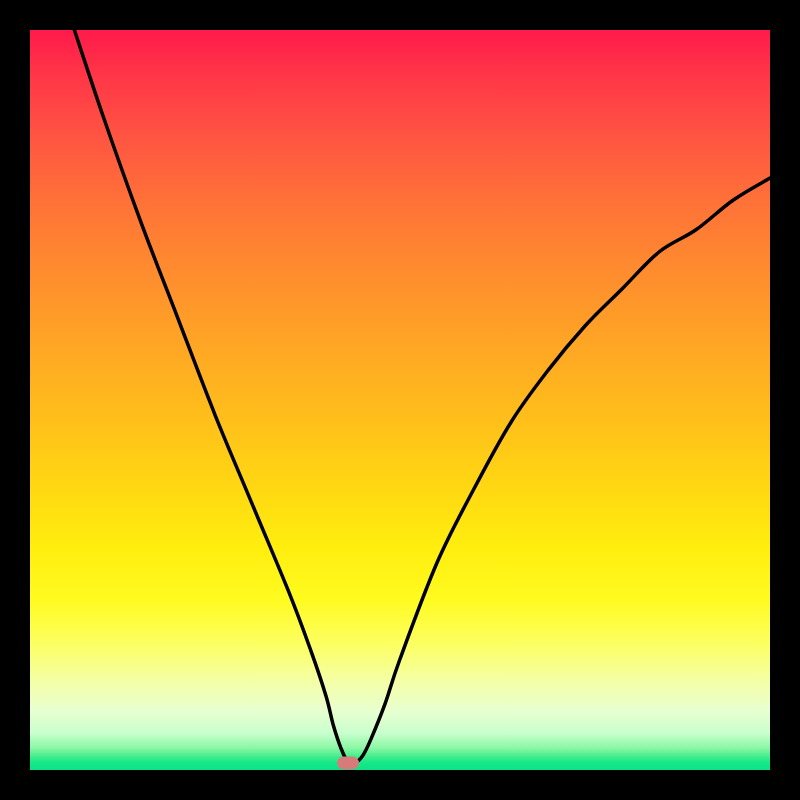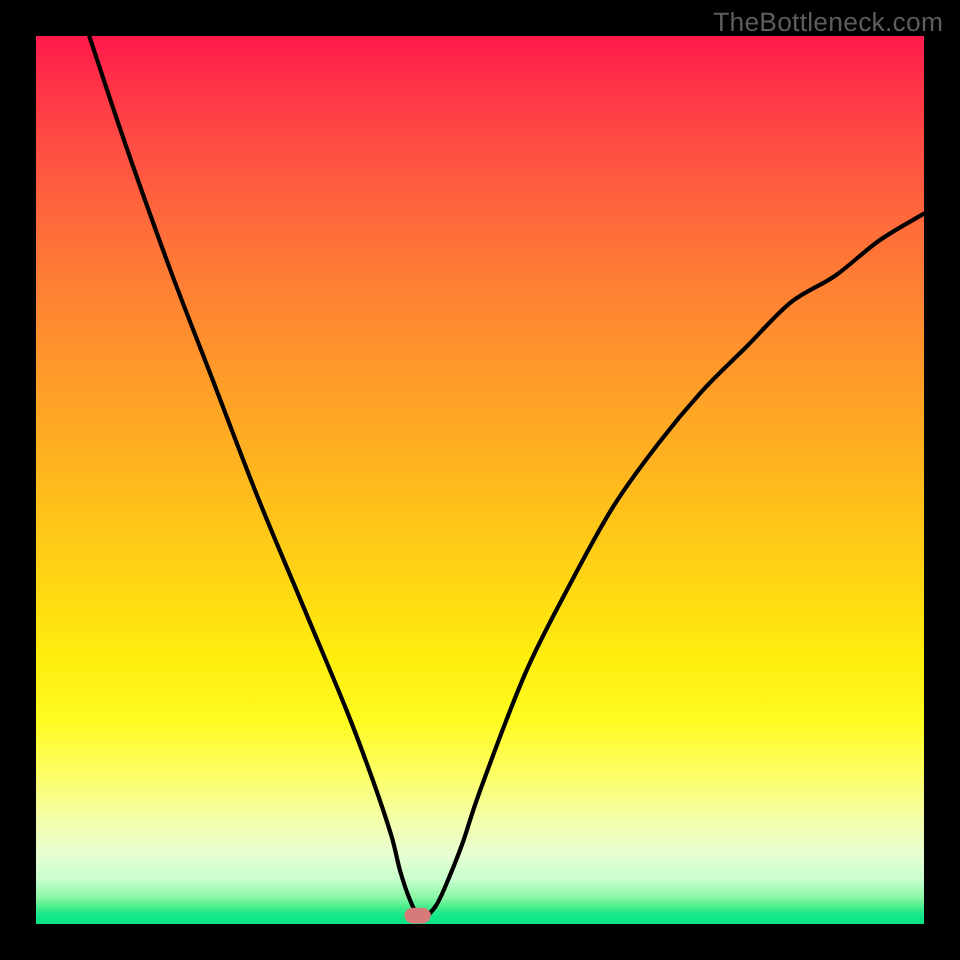--- a/index.html
+++ b/index.html
@@ -76,21 +76,20 @@
     background: #d77b7a;
     transform: translate(-50%, -50%);
     z-index: 3;
   }
 </style>
 </head>
 <body>
 
 <div class="frame">
 
-  <div class="watermark">TheBottleneck.com</div>
 
   <div class="plot-area">
     <div class="gradient"></div>
 
     <svg class="curve" viewBox="0 0 740 740" preserveAspectRatio="none">
       <path id="curve-path" fill="none" stroke="#000" stroke-width="3.5" stroke-linecap="round" stroke-linejoin="round" d="M 44.4 0.0 C 49.3 14.8, 62.9 56.7, 74.0 88.8 C 85.1 120.9, 98.7 159.1, 111.0 192.4 C 123.3 225.7, 135.7 256.5, 148.0 288.6 C 160.3 320.7, 172.7 354.0, 185.0 384.8 C 197.3 415.6, 209.7 444.0, 222.0 473.6 C 234.3 503.2, 249.1 537.7, 259.0 562.4 C 268.9 587.1, 275.0 604.3, 281.2 621.6 C 287.4 638.9, 292.3 653.7, 296.0 666.0 C 299.7 678.3, 300.9 687.0, 303.4 695.6 C 305.9 704.2, 308.3 711.6, 310.8 717.8 C 313.3 724.0, 315.7 730.1, 318.2 732.6 C 320.7 735.1, 323.1 733.8, 325.6 732.6 C 328.1 731.4, 330.5 728.9, 333.0 725.2 C 335.5 721.5, 336.7 719.0, 340.4 710.4 C 344.1 701.8, 350.3 687.0, 355.2 673.4 C 360.1 659.8, 361.4 652.4, 370.0 629.0 C 378.6 605.6, 394.7 561.2, 407.0 532.8 C 419.3 504.4, 431.7 482.2, 444.0 458.8 C 456.3 435.4, 468.7 411.9, 481.0 392.2 C 493.3 372.5, 505.7 356.4, 518.0 340.4 C 530.3 324.4, 542.7 309.6, 555.0 296.0 C 567.3 282.4, 579.7 271.3, 592.0 259.0 C 604.3 246.7, 616.7 231.9, 629.0 222.0 C 641.3 212.1, 653.7 208.4, 666.0 199.8 C 678.3 191.2, 690.7 178.8, 703.0 170.2 C 715.3 161.6, 733.8 151.7, 740.0 148.0"></path>
     </svg>
 
     <div class="marker" id="marker" style="left: 318.2px; top: 732.6px;"></div>
   </div>

